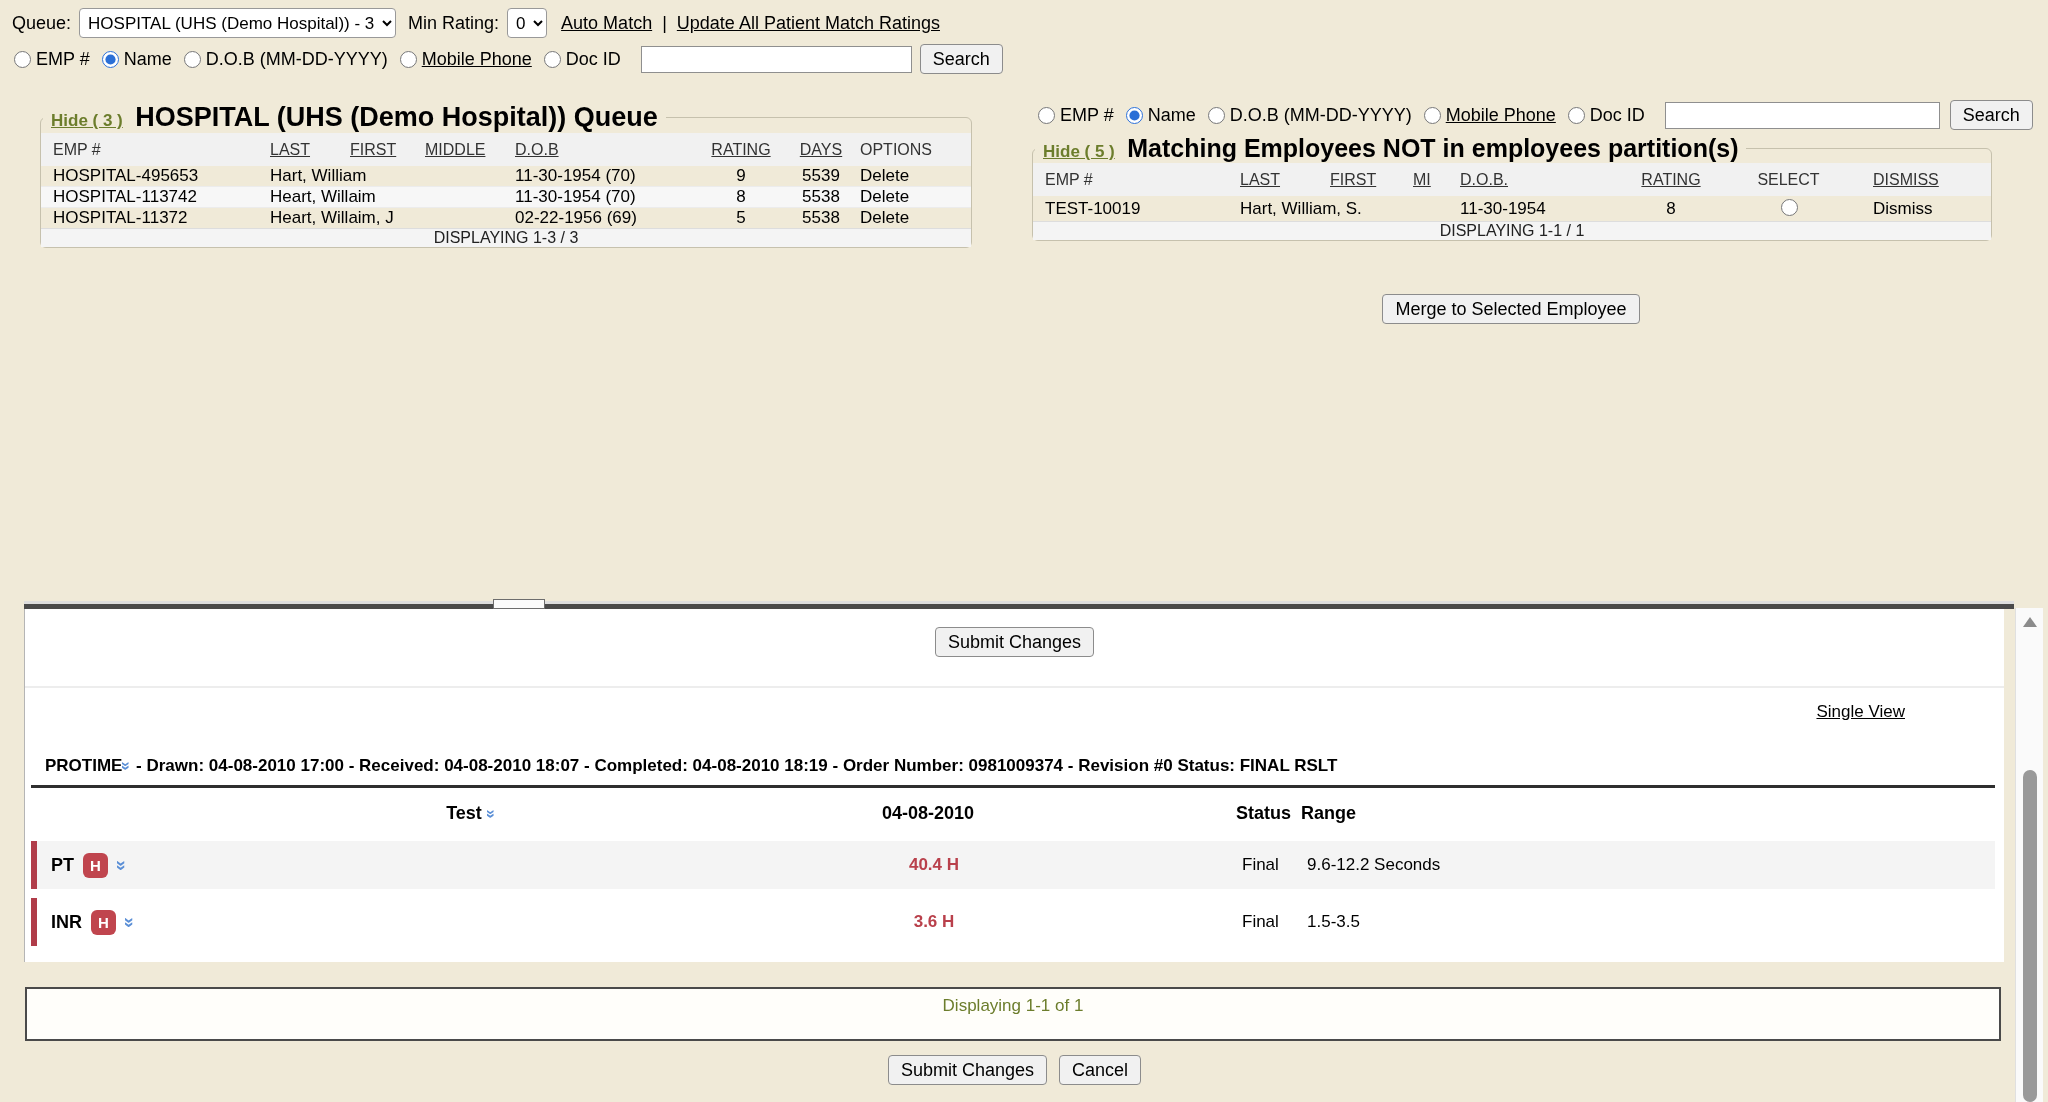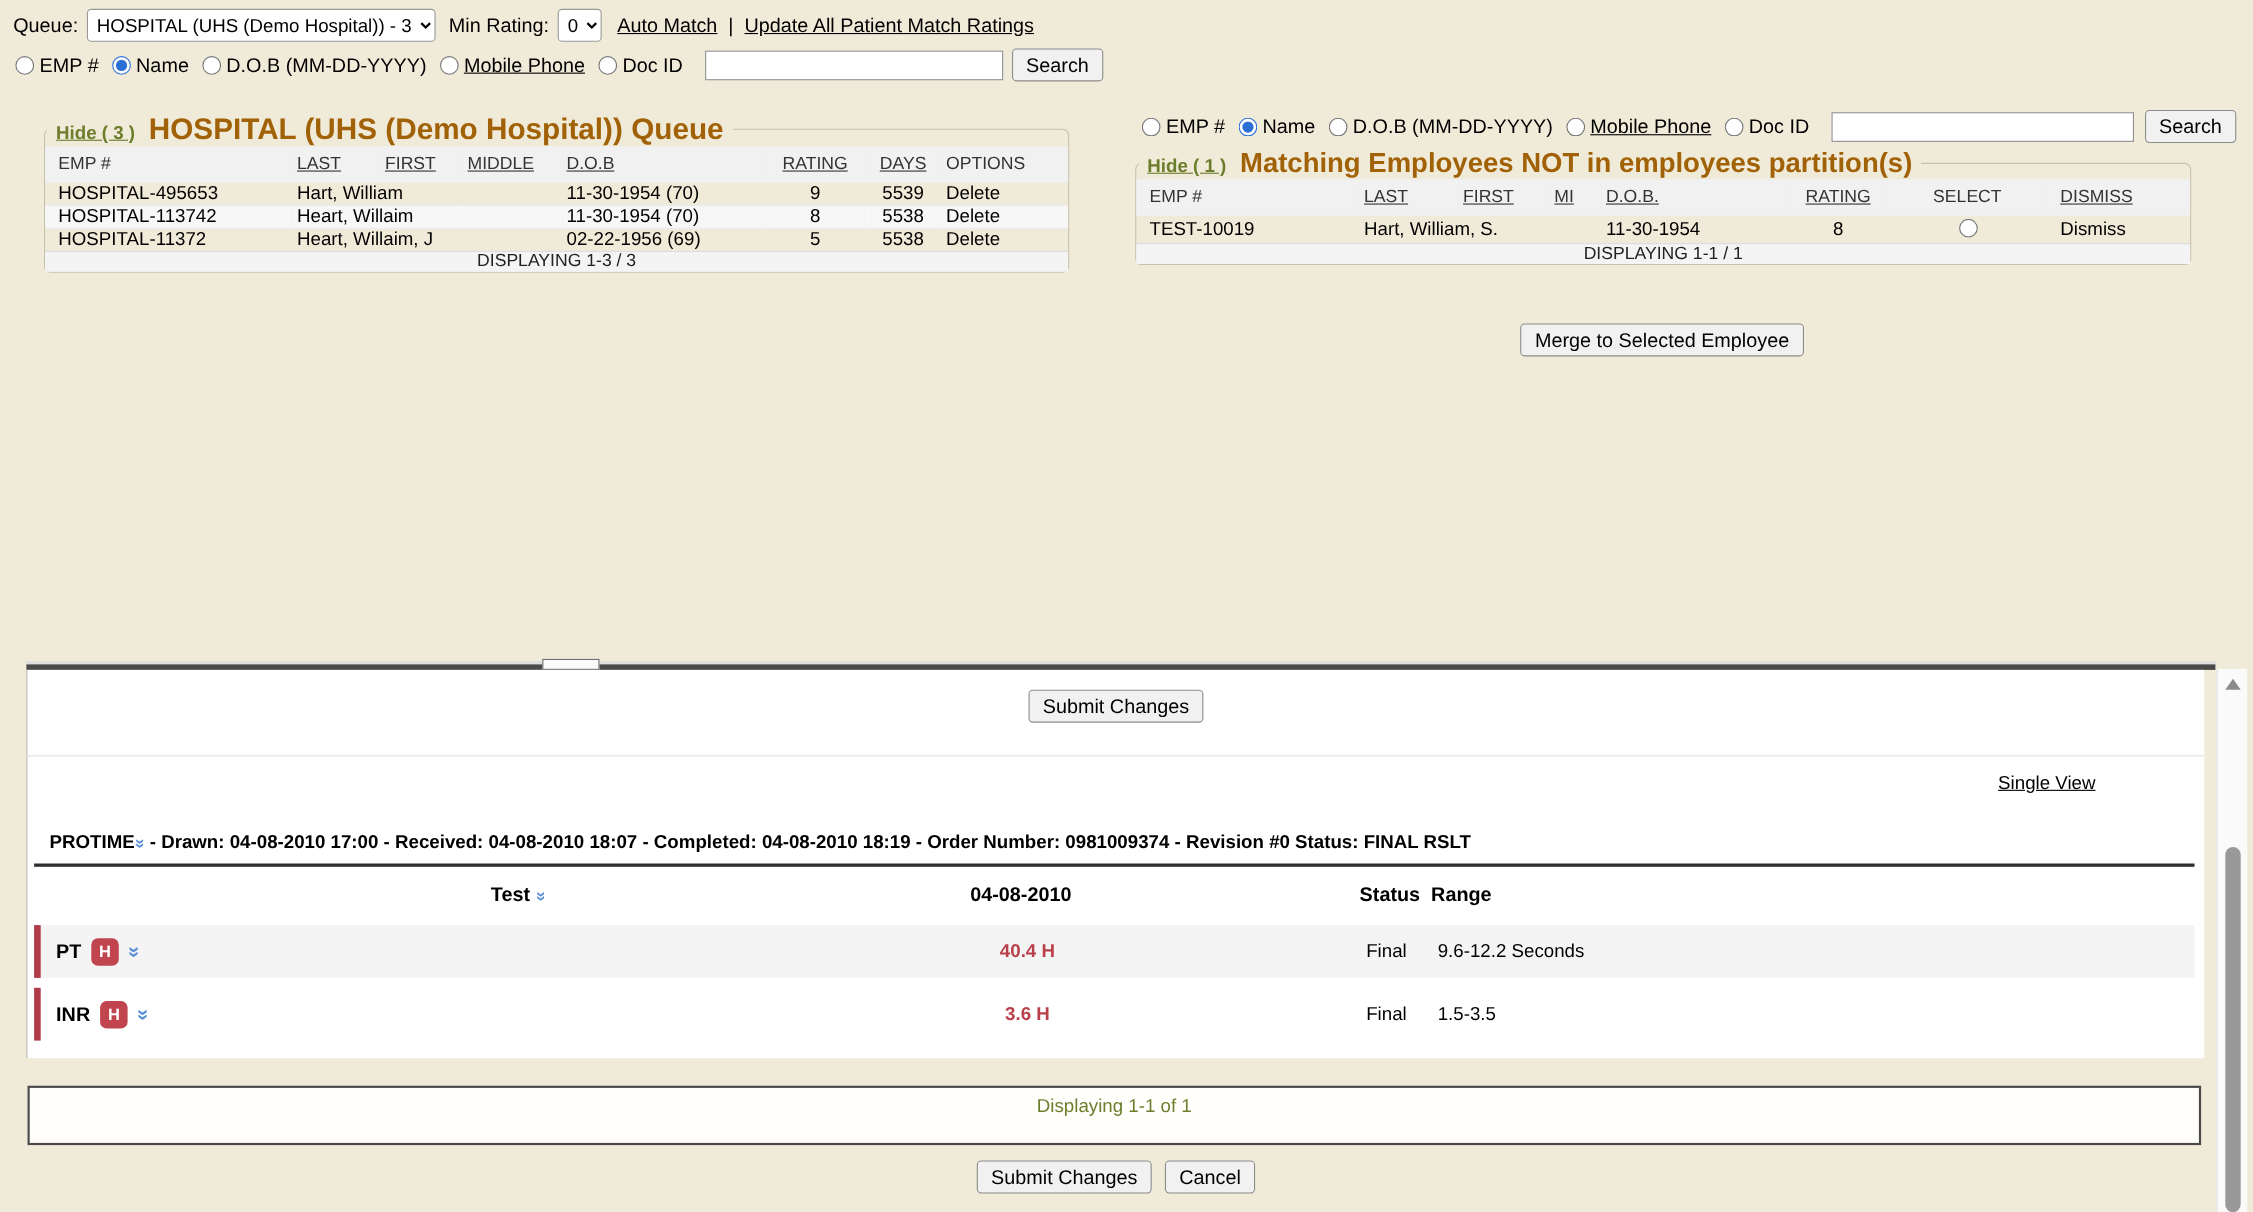--- a/index.html
+++ b/index.html
@@ -29,21 +29,21 @@
   .btn {
     font-family:inherit; font-size:18px; color:#000;
     background:#f1f1f1; border:1px solid #8c8c8c; border-radius:4px;
     height:30px; padding:1px 12px; cursor:pointer;
   }
 
   
   fieldset.panel { position:absolute; border:1px solid #c6c1ad; border-radius:6px; padding:0; margin:0; }
   legend.panel-legend { padding:0 8px; margin-left:2px; white-space:nowrap; }
   .hide-link { color:#6c7d2c; font-weight:bold; font-size:17px; text-decoration:underline; cursor:pointer; margin-right:8px; }
-  .panel-title { color:#a16207; font-weight:bold; }
+  .panel-title { color:#000000; font-weight:bold; }
   .title-lg { font-size:27px; }
   .title-md { font-size:25px; }
 
   table.grid { width:100%; border-collapse:collapse; table-layout:fixed; font-size:17px; }
   table.grid th {
     background:#f1f1f1; font-weight:400; font-size:16px; color:#333;
     text-align:left; height:33px; padding:0 4px; white-space:nowrap;
   }
   table.grid th.u { text-decoration:underline; cursor:pointer; }
   table.grid td { height:16px; padding:0 4px; white-space:nowrap; }
@@ -234,21 +234,21 @@
   <span class="radio-group">
     <input type="radio" name="rsearch" style="">
     <span>Doc ID</span>
   </span>
   <input type="text" class="searchbox" style="width: 275px; margin-left: 8px;">
   <button class="btn" style="margin-left:10px;">Search</button>
 </div>
 
 <fieldset class="panel" style="left:1032px; top:134px; width:958px;">
   <legend class="panel-legend">
-    <span class="hide-link">Hide ( 1 )</span>
+    <span class="hide-link">Hide ( 5 )</span>
     <span class="panel-title title-md">Matching Employees NOT in employees partition(s)</span>
   </legend>
   <table class="grid">
     <colgroup>
       <col style="width:203px">
         <col style="width:90px">
         <col style="width:83px">
         <col style="width:47px">
       <col style="width:170px">
         <col style="width:90px">

